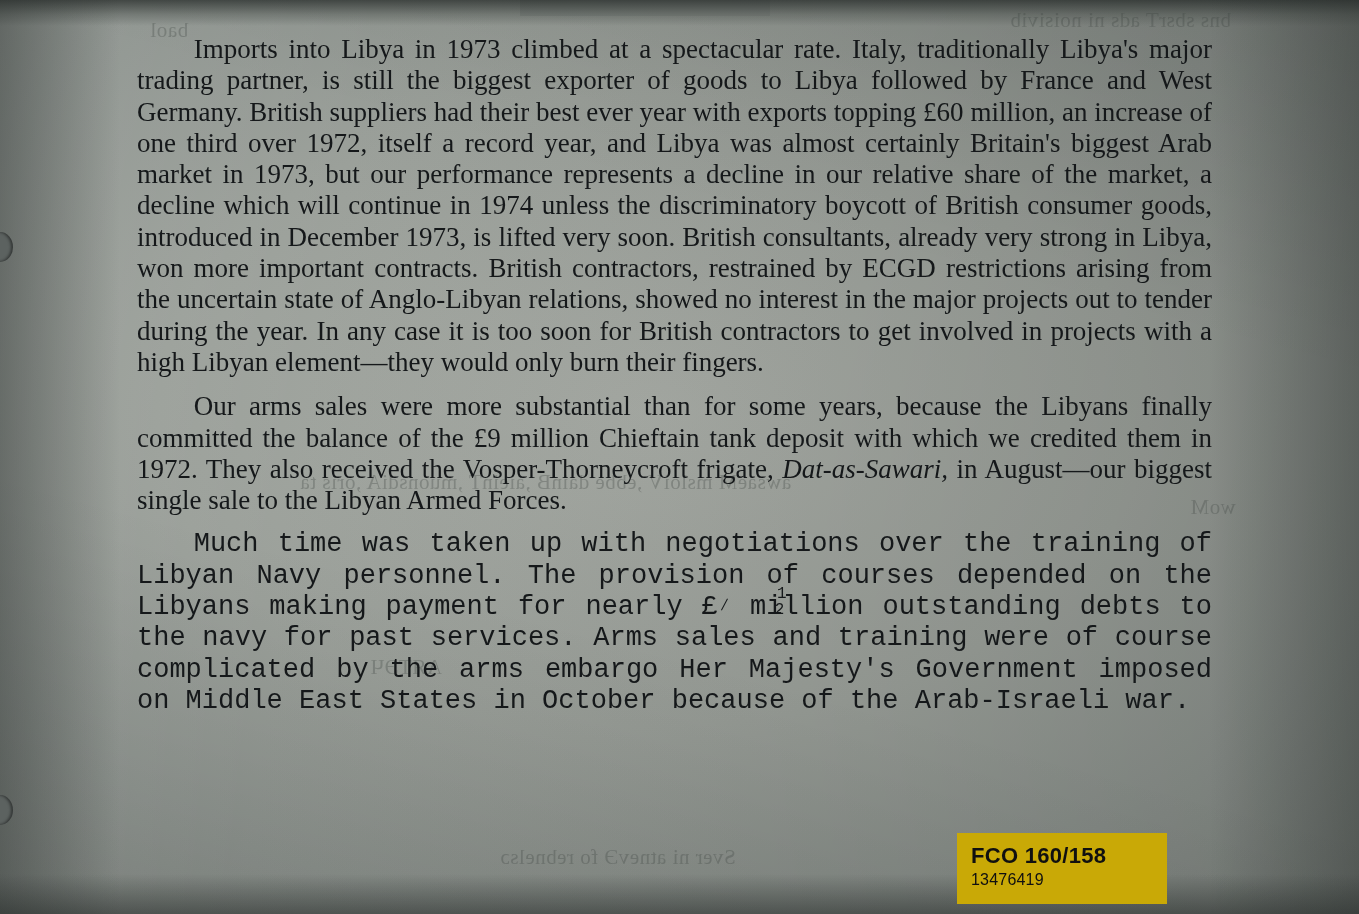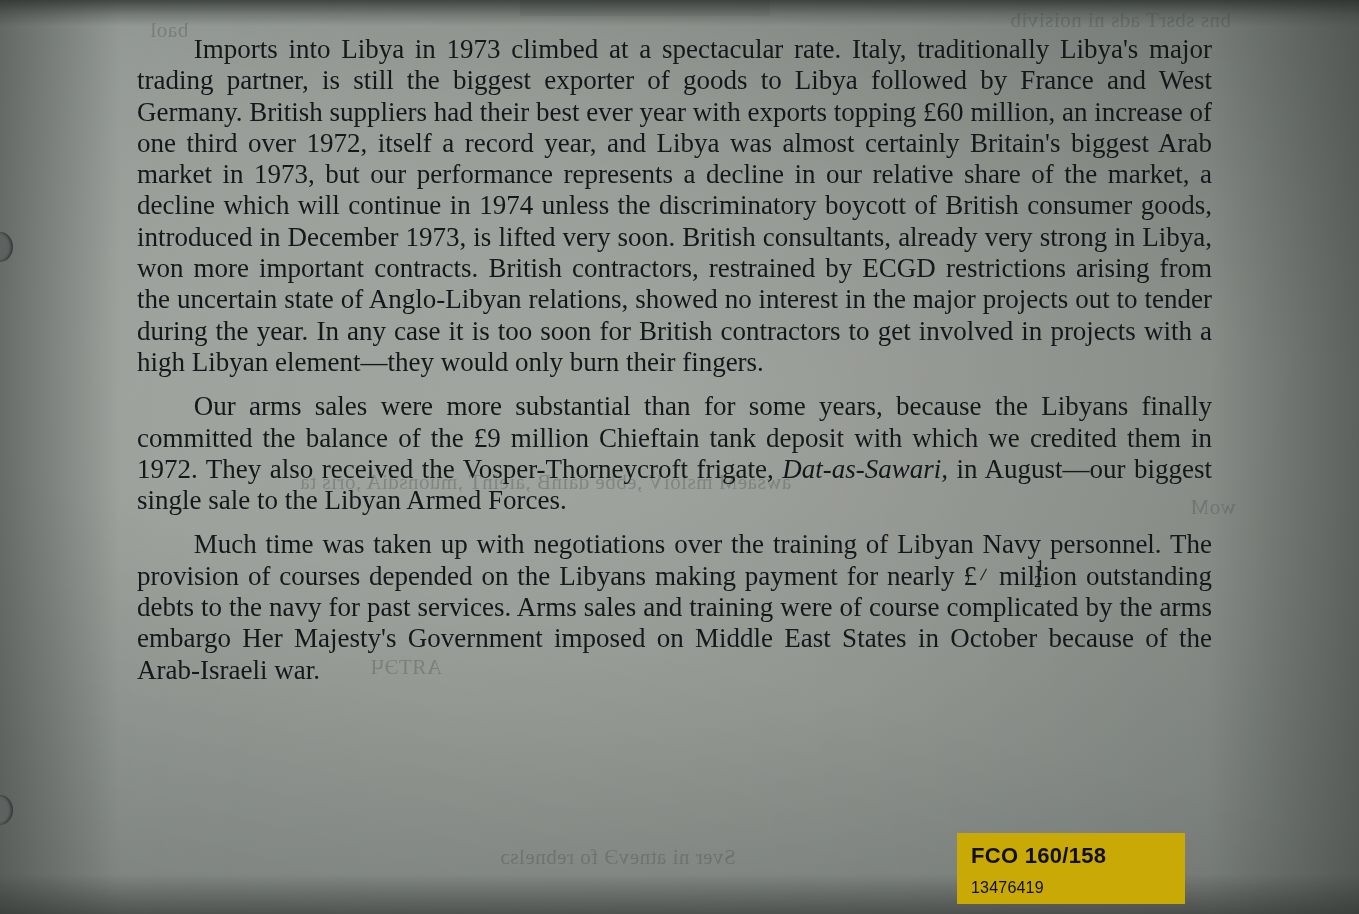--- a/index.html
+++ b/index.html
@@ -96,21 +96,21 @@
     line-height: 31.3px;
     text-align: justify;
     text-justify: inter-word;
     font-family: "Liberation Serif", serif;
   }
   .para {
     margin: 0 0 13px 0;
     text-indent: 2.1em;
     text-align: justify;
   }
-  .para:last-child { margin-bottom: 15px; }
+  .para:last-child { margin-bottom: 15px; font-family: Liberation Mono, monospace; }
   .para em { }
 
   .frac {
     display: inline-block;
     position: relative;
     width: 0.52em;
     height: 1em;
     vertical-align: -0.15em;
     font-size: 0.95em;
   }
@@ -133,40 +133,40 @@
     height: 1px;
     background: #15181a;
     transform: rotate(-62deg);
   }
 
   
   .stamp {
     position: absolute;
     left: 957px;
     top: 833px;
-    width: 228px;
+    width: 210px;
     height: 71px;
     background: #c9a906;
     color: #101010;
     padding: 10px 0 0 14px;
     box-sizing: border-box;
   }
   .stamp .ref {
     font-family: "Liberation Sans", sans-serif;
     font-weight: bold;
     font-size: 22px;
     letter-spacing: 0.3px;
     line-height: 25px;
   }
   .stamp .num {
     font-family: "Liberation Sans", sans-serif;
     font-size: 16px;
     letter-spacing: 0.2px;
     line-height: 20px;
-    margin-top: 10px;
+    margin-top: 2px;
   }
 
   .top-strip {
     position: absolute;
     left: 520px;
     top: 0;
     width: 250px;
     height: 16px;
     background: rgba(120,126,122,0.55);
   }

